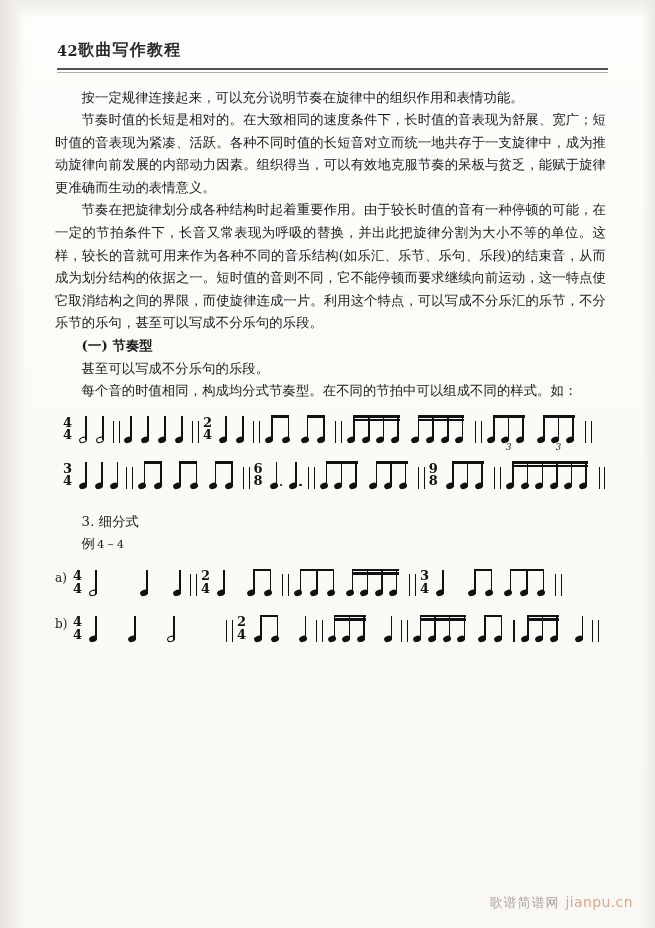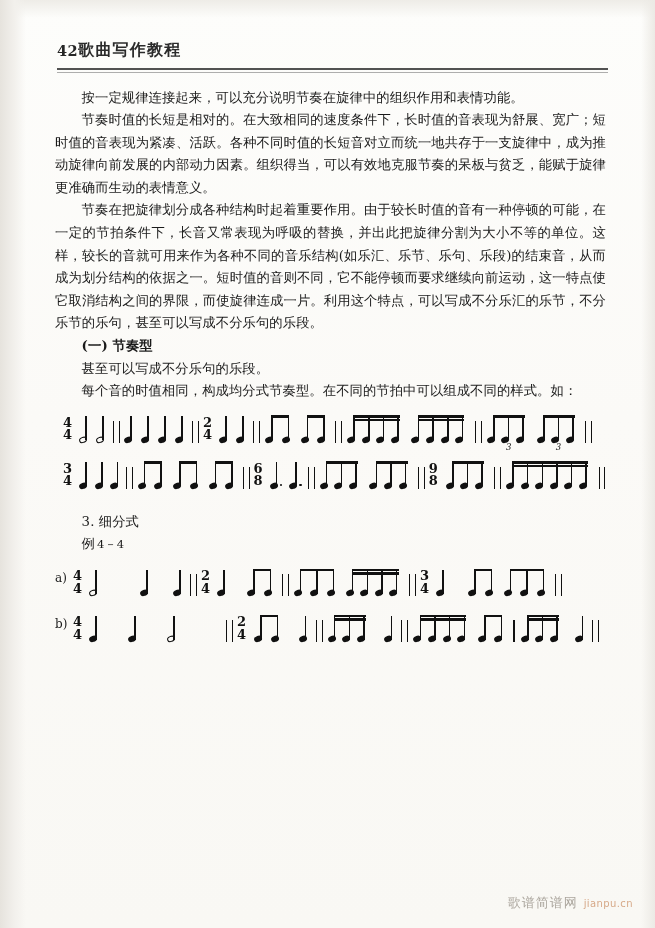--- a/index.html
+++ b/index.html
@@ -262,21 +262,21 @@
     gap: 6px;
     opacity: .72;
   }
   .watermark .cn {
     font-size: 13px;
     color: #8d867c;
     letter-spacing: 1px;
     font-family: Liberation Sans, sans-serif;
   }
   .watermark .en {
-    font-size: 10px;
+    font-size: 14px;
     color: #c98a5e;
     letter-spacing: .4px;
     font-family: "DejaVu Sans", "Liberation Sans", sans-serif;
   }
 </style>
 </head>
 <body>
 
 <div class="page"></div>
 <div class="scan-top"></div>

